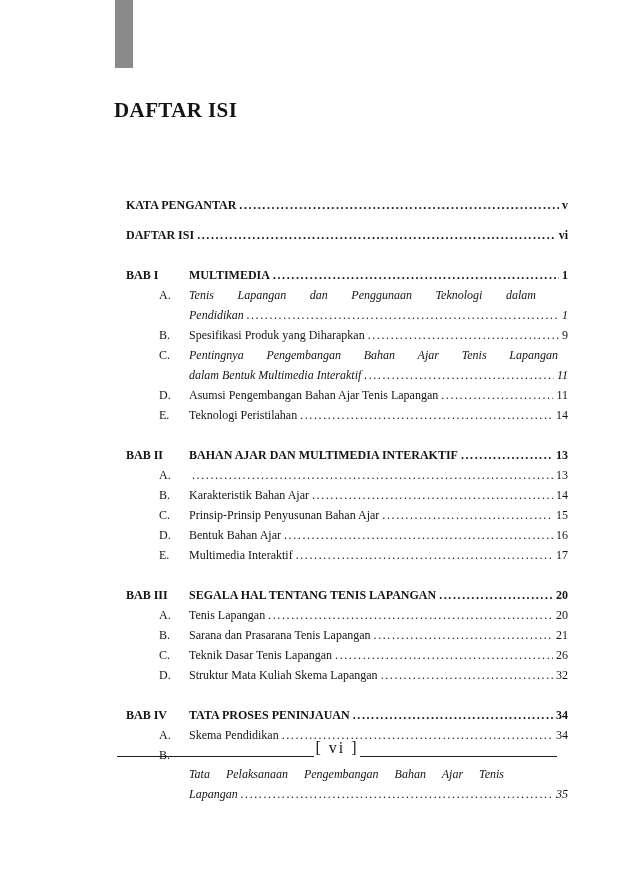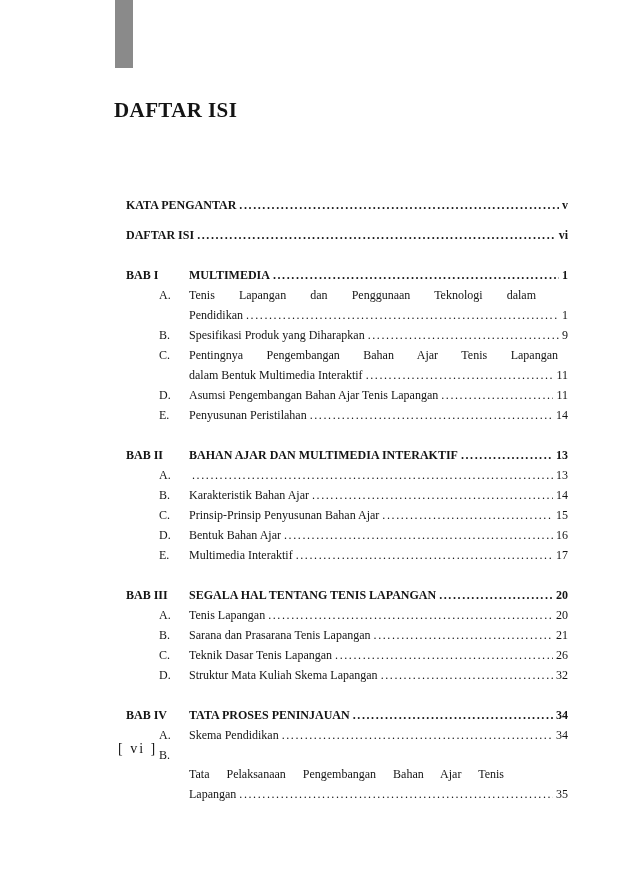--- a/index.html
+++ b/index.html
@@ -41,33 +41,32 @@
     overflow: hidden; white-space: nowrap;
     margin-left: 3px;
   }
   .leader::after {
     content: "..........................................................................................................................................";
     letter-spacing: 1.6px;
   }
   .pg { white-space: nowrap; padding-left: 3px; }
   
   .row.sub2 { align-items: flex-start; }
-  .wrap { flex: 1 1 auto; min-width: 0; }
+  .wrap { flex: 1 1 auto; min-width: 0; font-style: italic; }
   .l1 { text-align: justify; text-align-last: justify; }
   .l1.pr32 { padding-right: 32px; }
   .l1.pr10 { padding-right: 10px; }
   .l1.pr64 { padding-right: 64px; margin-top: 19px; }
   .l2 { display: flex; align-items: baseline; }
   
   .footer {
     position: absolute; left: 117px; top: 740px;
     width: 440px; height: 17px;
-    display: flex; align-items: flex-start;
-    font-size: 14px;
-    flex-direction: column;
+    display: flex; align-items: flex-end;
+    font-size: 16px;
   }
   .frule { flex: 1 1 auto; border-top: 1.4px solid #1c1c1c; }
   .flabel { white-space: nowrap; padding: 0 1px; letter-spacing: 2px; }
 </style>
 </head>
 <body>
 
 <div class="header-bar"></div>
 
 <h1 class="page-title">DAFTAR ISI</h1>
@@ -126,21 +125,21 @@
 
   <div class="row sub">
     <span class="letter">D.</span>
     <span class="lbl">Asumsi Pengembangan Bahan Ajar Tenis Lapangan</span>
     <span class="leader"></span>
     <span class="pg">11</span>
   </div>
 
   <div class="row sub">
     <span class="letter">E.</span>
-    <span class="lbl">Penyusunan Peristilahan</span>
+    <span class="lbl">Teknologi Peristilahan</span>
     <span class="leader"></span>
     <span class="pg">14</span>
   </div>
 
   <div class="row chapter">
     <span class="num">BAB II</span>
     <span class="lbl">BAHAN AJAR DAN MULTIMEDIA INTERAKTIF</span>
     <span class="leader"></span>
     <span class="pg">13</span>
   </div>

